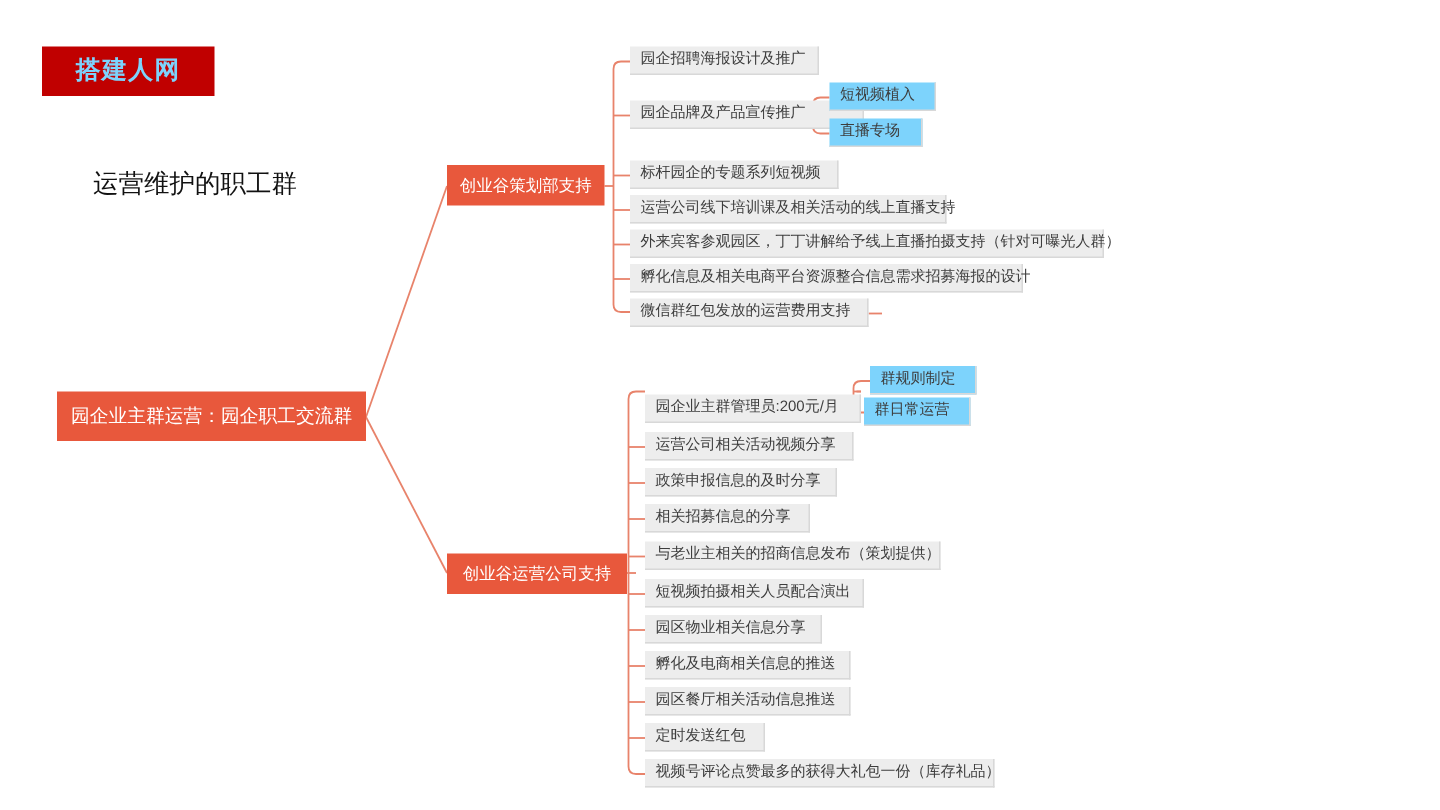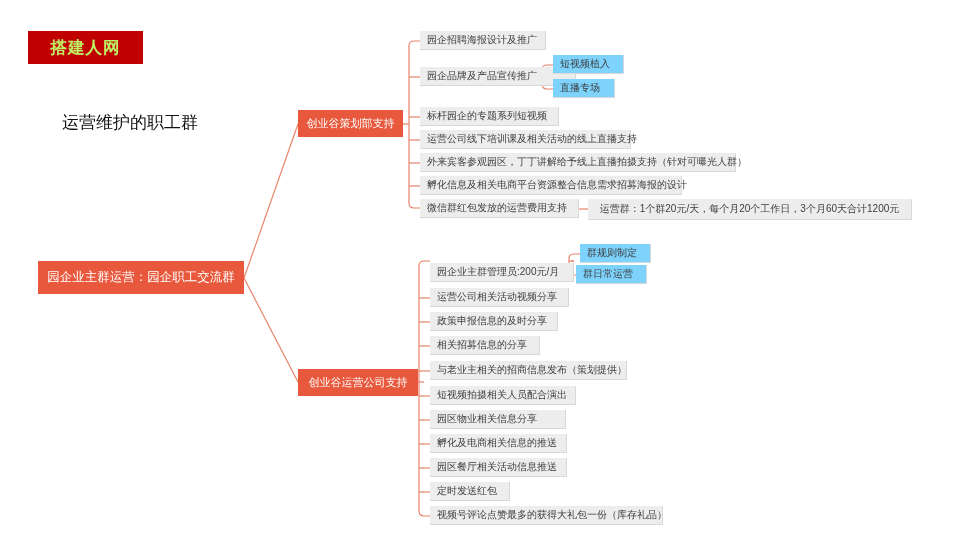--- a/index.html
+++ b/index.html
@@ -28,21 +28,21 @@
   .logo-badge {
     position: absolute;
     left: 28px; top: 31px;
     width: 115px; height: 33px;
     background: #C00000;
     display: flex;
     align-items: center;
     justify-content: center;
   }
   .logo-badge span {
-    color: #bef264;
+    color: #7dd3fc;
     font-size: 16.5px;
     font-weight: bold;
     letter-spacing: 1px;
     line-height: 1;
   }
   
   .slide-title {
     position: absolute;
     left: 62px; top: 111px;
     font-size: 17px;
@@ -219,21 +219,21 @@
       </div>
       <div class="leaf" style="left: 430px; top: 336px; width: 110px;">
         <span>相关招募信息的分享</span>
       </div>
       <div class="leaf" style="left: 430px; top: 361px; width: 197px;">
         <span>与老业主相关的招商信息发布（策划提供）</span>
       </div>
       <div class="leaf" style="left: 430px; top: 386px; width: 146px;">
         <span>短视频拍摄相关人员配合演出</span>
       </div>
-      <div class="leaf" style="left: 430px; top: 410px; width: 136px;">
+      <div class="leaf" style="left: 430px; top: 410px; width: 118px;">
         <span>园区物业相关信息分享</span>
       </div>
       <div class="leaf" style="left: 430px; top: 434px; width: 137px;">
         <span>孵化及电商相关信息的推送</span>
       </div>
       <div class="leaf" style="left: 430px; top: 458px; width: 137px;">
         <span>园区餐厅相关活动信息推送</span>
       </div>
       <div class="leaf" style="left: 430px; top: 482px; width: 80px;">
         <span>定时发送红包</span>
@@ -242,17 +242,14 @@
         <span>视频号评论点赞最多的获得大礼包一份（库存礼品）</span>
       </div>
       <div class="leaf sub" style="left: 580px; top: 244px; width: 71px;">
         <span>群规则制定</span>
       </div>
       <div class="leaf sub" style="left: 576px; top: 265px; width: 71px;">
         <span>群日常运营</span>
       </div>
     </div>
 
-  <div class="annotation">
-    <span>运营群：1个群20元/天，每个月20个工作日，3个月60天合计1200元</span>
-  </div>
 
 </div>
 
 </body></html>

